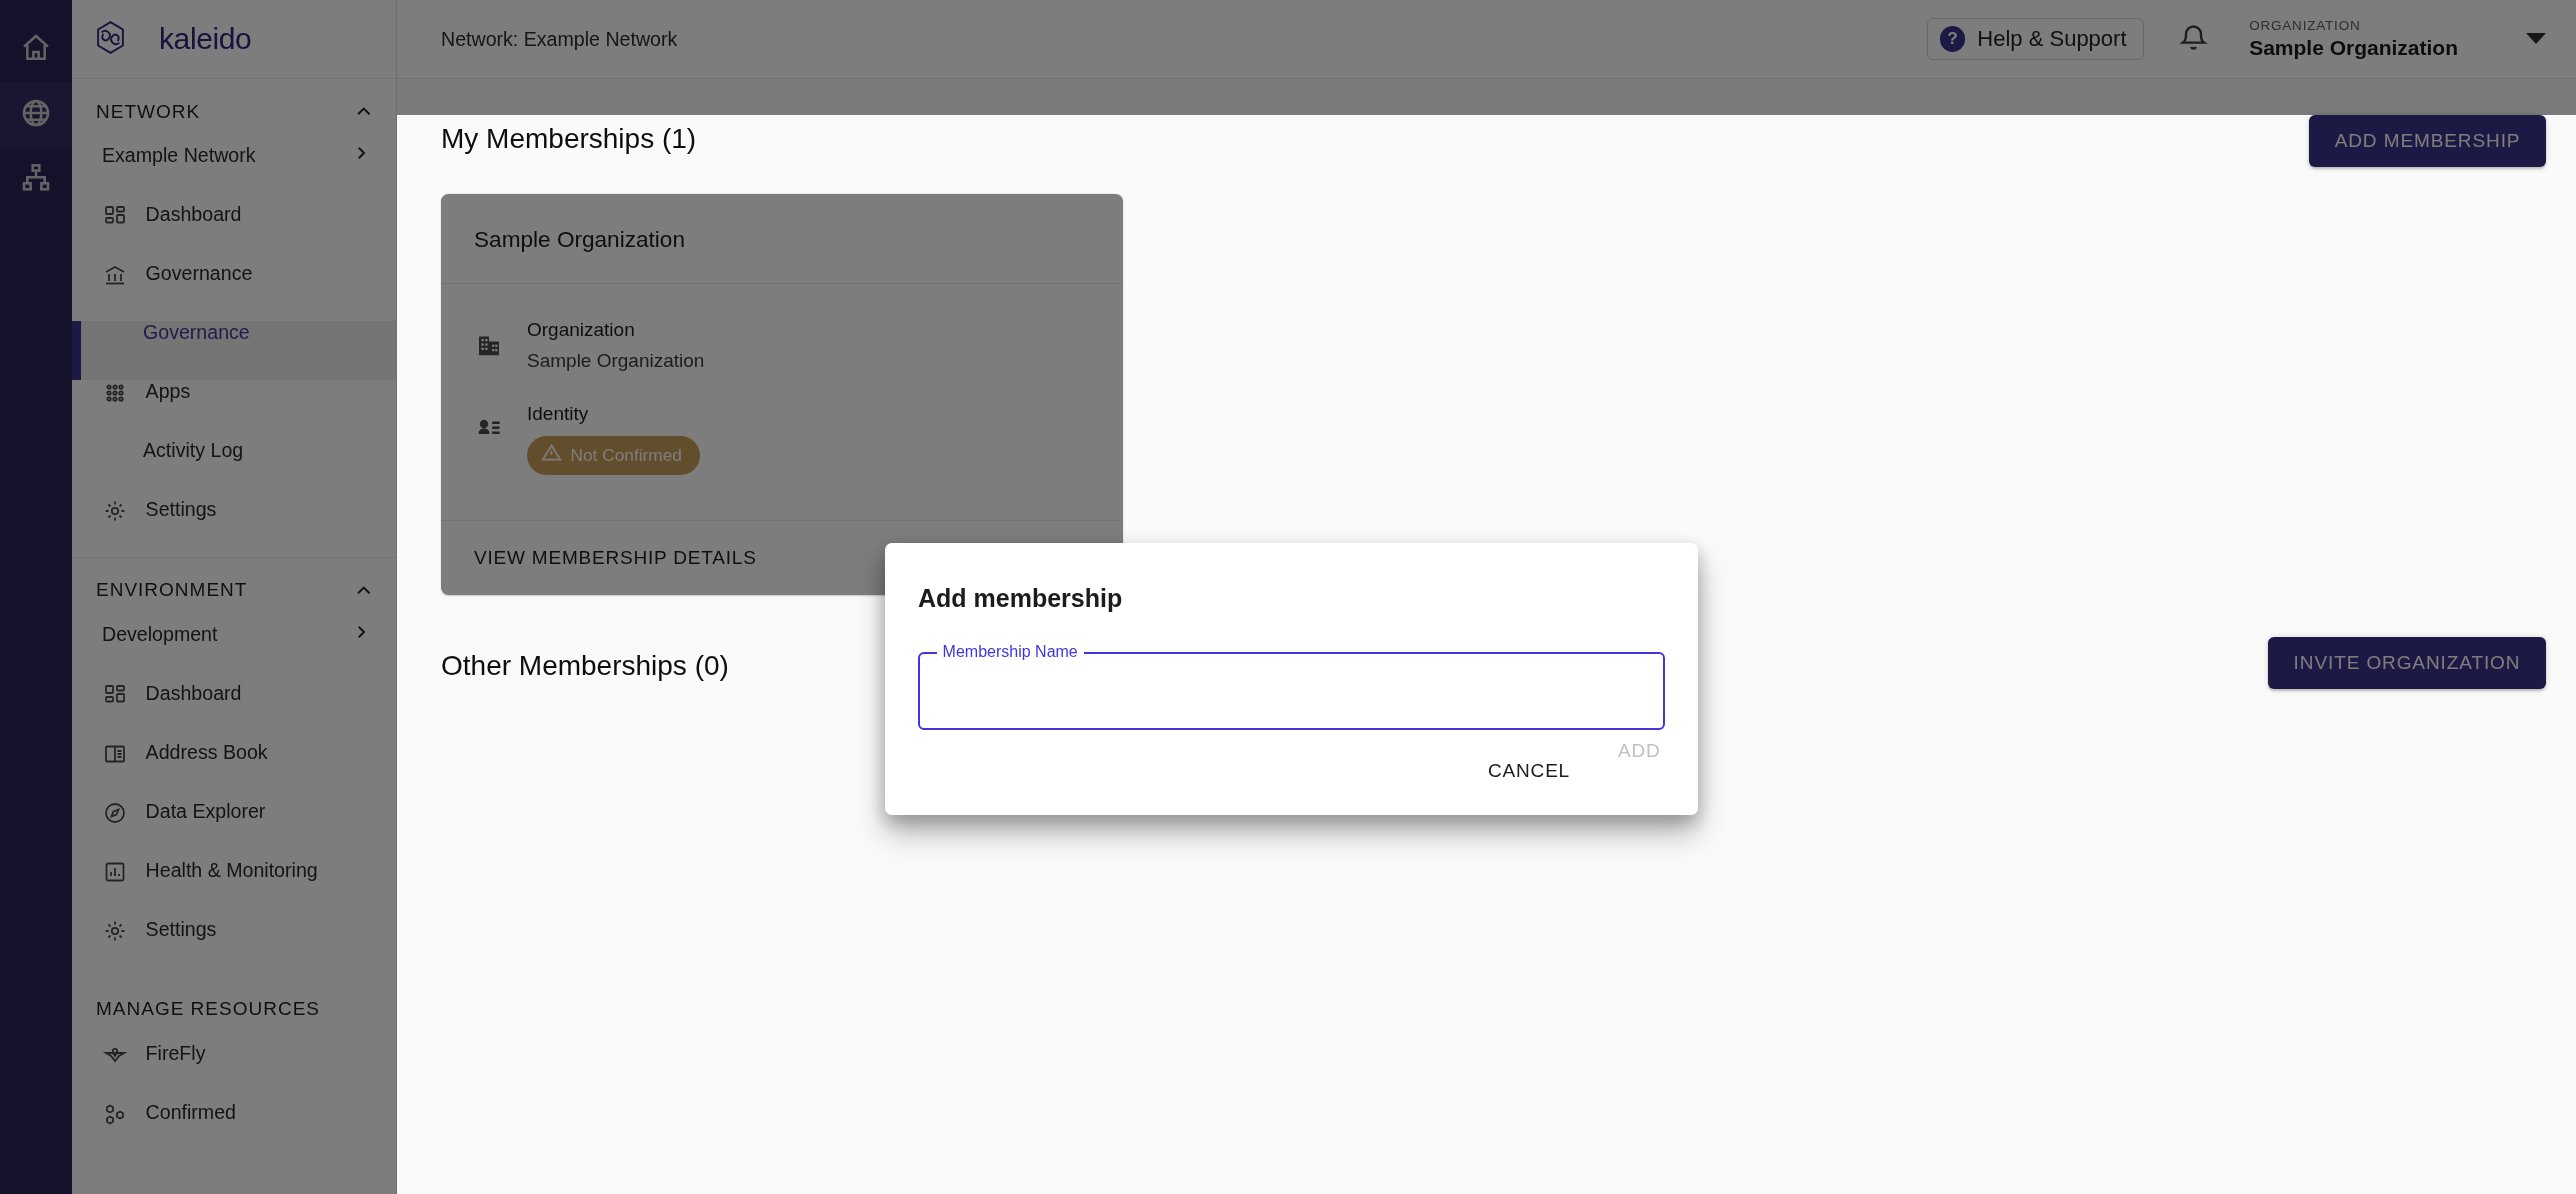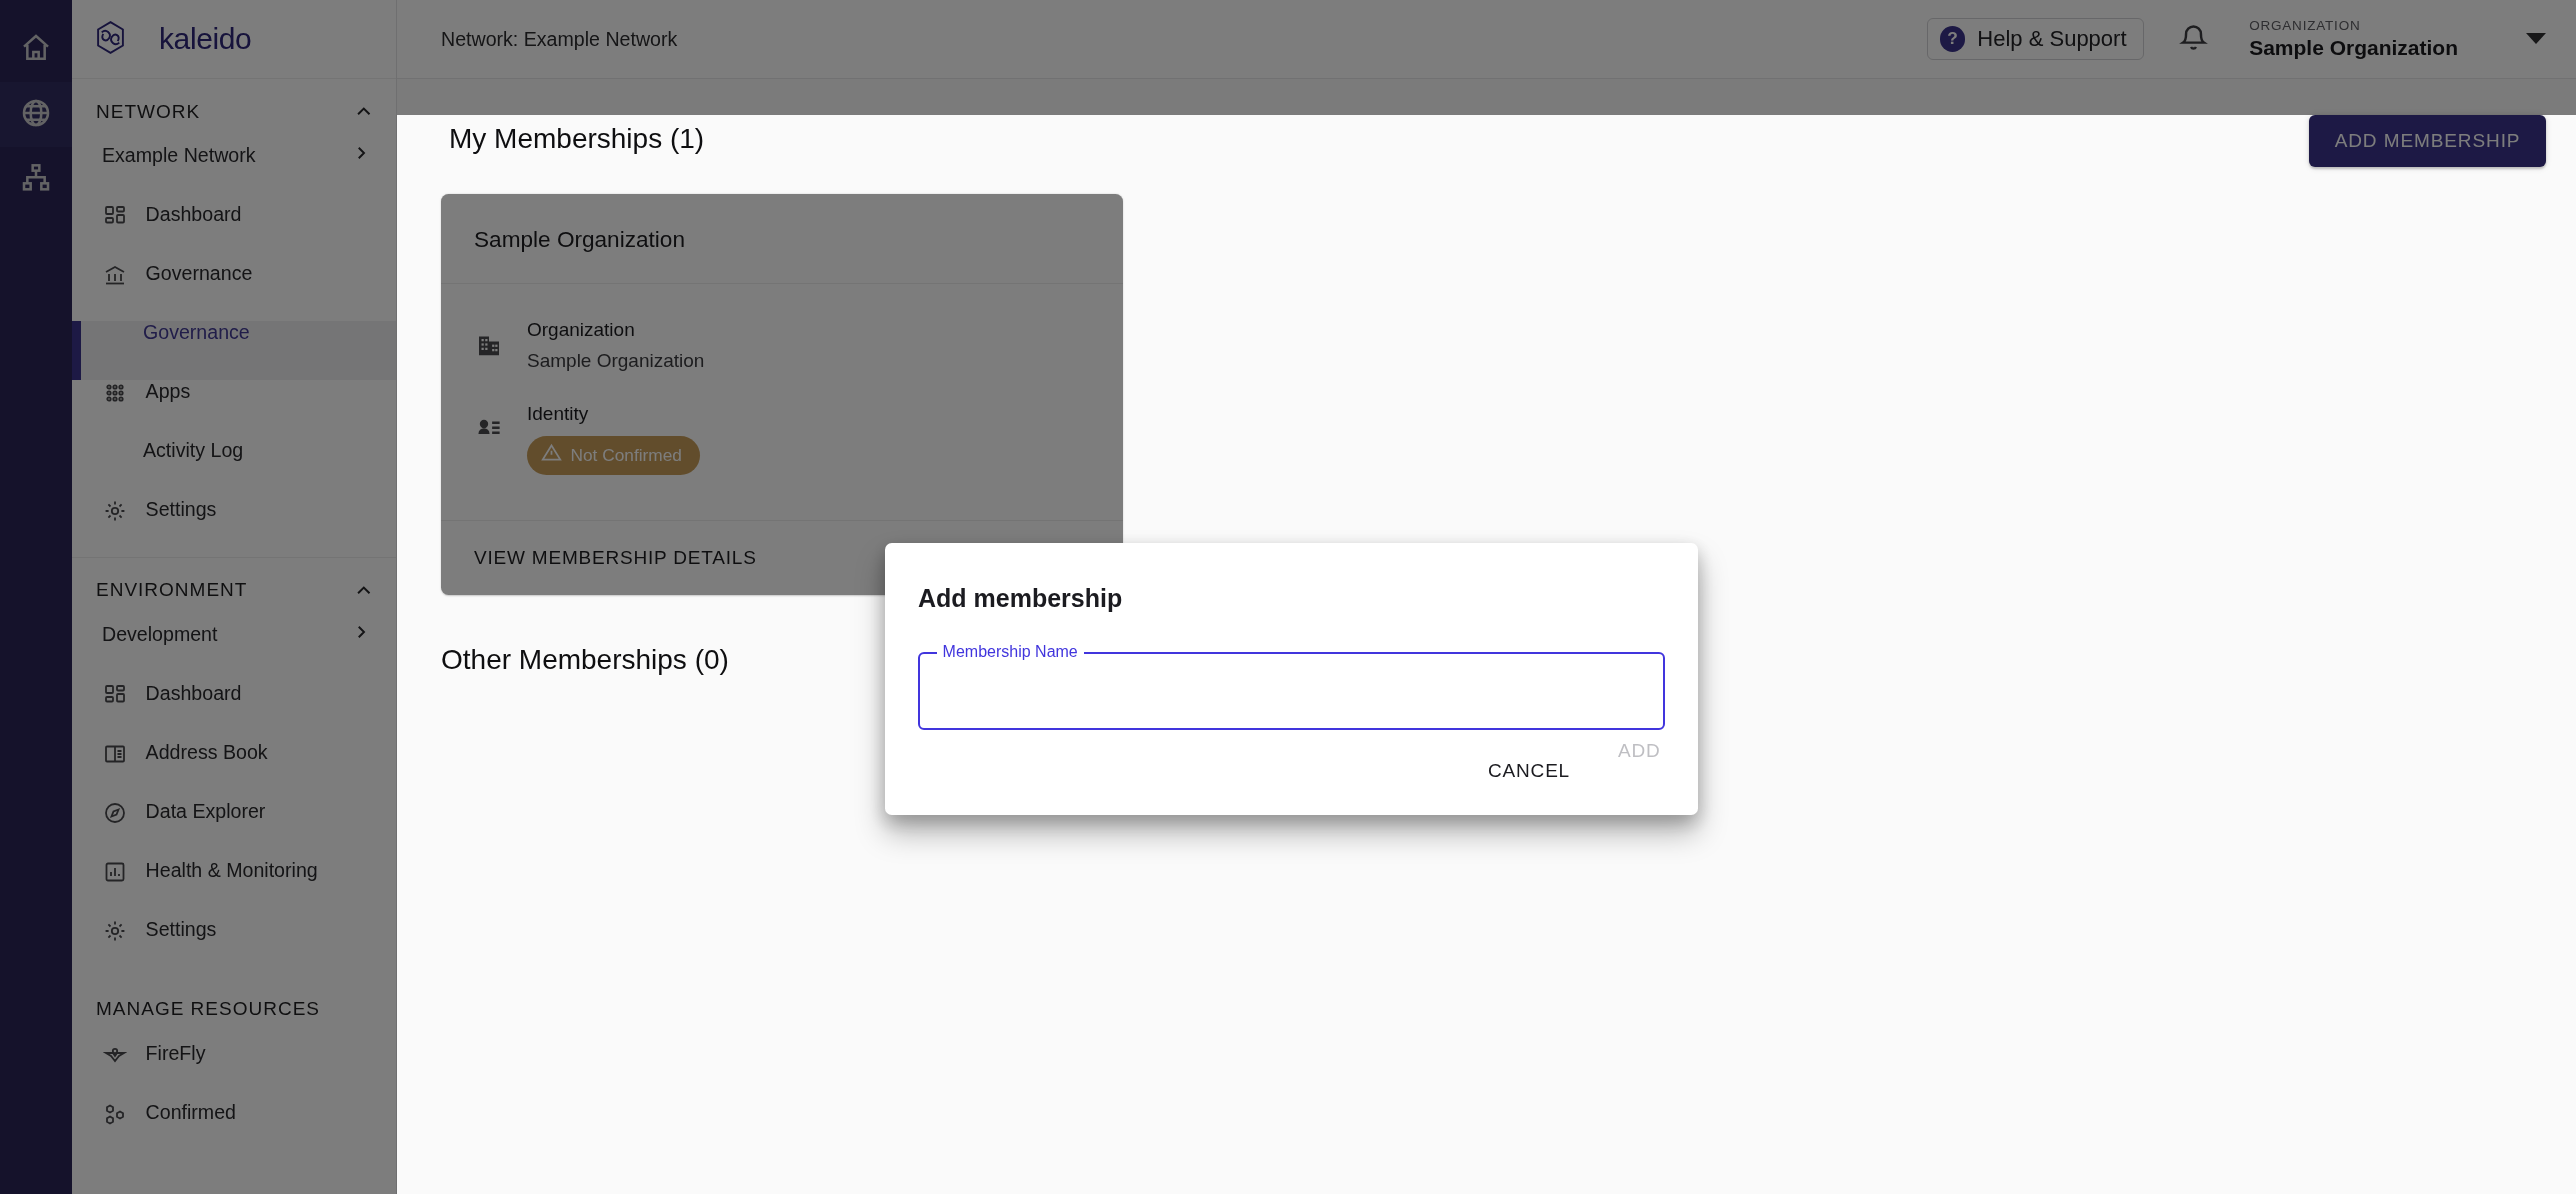--- a/index.html
+++ b/index.html
@@ -89,21 +89,21 @@
   .org-block { margin-left: 39px; cursor: pointer; }
   .org-cap { font-size: 13.5px; letter-spacing: 0.8px; color: #5e5e66; }
   .org-name { font-size: 21px; color: #1b1b20; font-weight: 600; margin-top: 3.8px; }
   .org-caret { margin-left: 68px; width: 0;height:0;border-left:10.5px solid transparent;border-right:10.5px solid transparent;border-top:11.3px solid #2e2e33; cursor:pointer;}
 
   
   .main {
     position: absolute; left: 397px; top: 79px; right: 0; bottom: 0;
     background: #fafafa; padding: 36px 30px 0 44px;
   }
-  .page-row { display: flex; align-items: flex-start; margin-left: 8px; }
+  .page-row { display: flex; align-items: flex-start; }
   .page-title { font-size: 28px; color: #1d1d22; font-weight: 500; padding-top: 7.5px;}
   .btn-primary {
     margin-left: auto;
     background: #3b2fbe; color: #ffffff;
     border: none; border-radius: 6px; cursor: pointer;
     font-size: 19px; letter-spacing: 0.9px; font-weight: 500;
     padding: 15px 25.6px;
     box-shadow: 0 1.5px 2.3px rgba(0,0,0,.2), 0 0.8px 6px rgba(0,0,0,.12);
   }
   .card {
@@ -461,20 +461,21 @@
             </div>
           </div>
         </div>
         <div class="card-foot">
           <button class="link-btn">VIEW MEMBERSHIP DETAILS</button>
         </div>
       </div>
 
       <div class="section2">
         <div class="page-title">Other Memberships (0)</div>
+        <button class="btn-primary">INVITE ORGANIZATION</button>
       </div>
     </div>
 
   </div>
 
   <div class="scrim"></div>
 
   <div class="dialog">
     <div class="dlg-title">Add membership</div>
 

